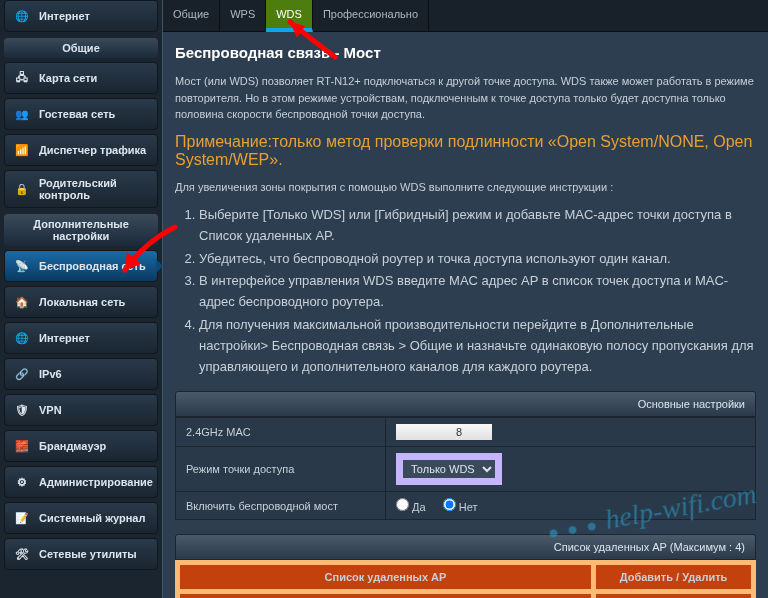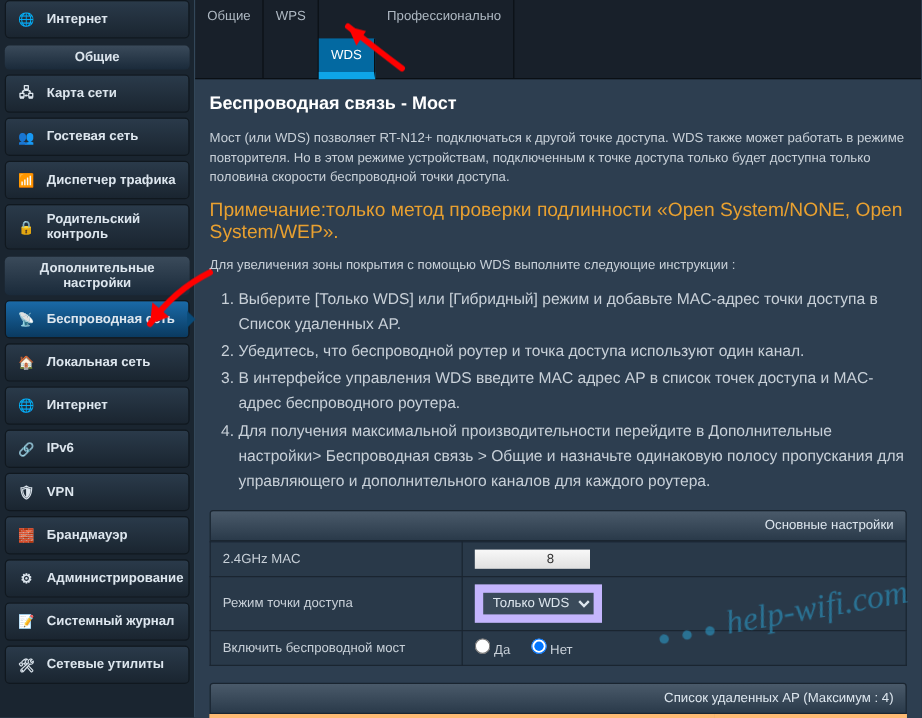--- a/index.html
+++ b/index.html
@@ -74,25 +74,24 @@
   border-bottom: 1px solid #0a0f14;
 }
 .tab {
   padding: 8px 10px;
   color: #aeb8c2;
   font-size: 11px;
   cursor: pointer;
   border-right: 1px solid #0a0f14;
 }
 .tab.active {
-  background: #0369a1;
+  background: #4d7c0f;
   color: #fff;
-  border-bottom: 6px solid #0ea5e9;
+  border-bottom: 4px solid #0ea5e9;
   margin-bottom: -1px;
-  margin-top: 32px;
 }
 .content { padding: 12px; }
 h2 { color: #fff; font-size: 15px; margin-bottom: 12px; }
 p.desc { font-size: 11px; line-height: 1.5; margin-bottom: 10px; }
 p.note { color: #e8a030; font-size: 16px; margin-bottom: 10px; }
 ol { margin-left: 24px; font-size: 13px; line-height: 1.6; }
 ol li { margin-bottom: 2px; }
 .section-head {
   background: linear-gradient(#4a5a6a,#2a3a4a);
   color: #dde6ee;

